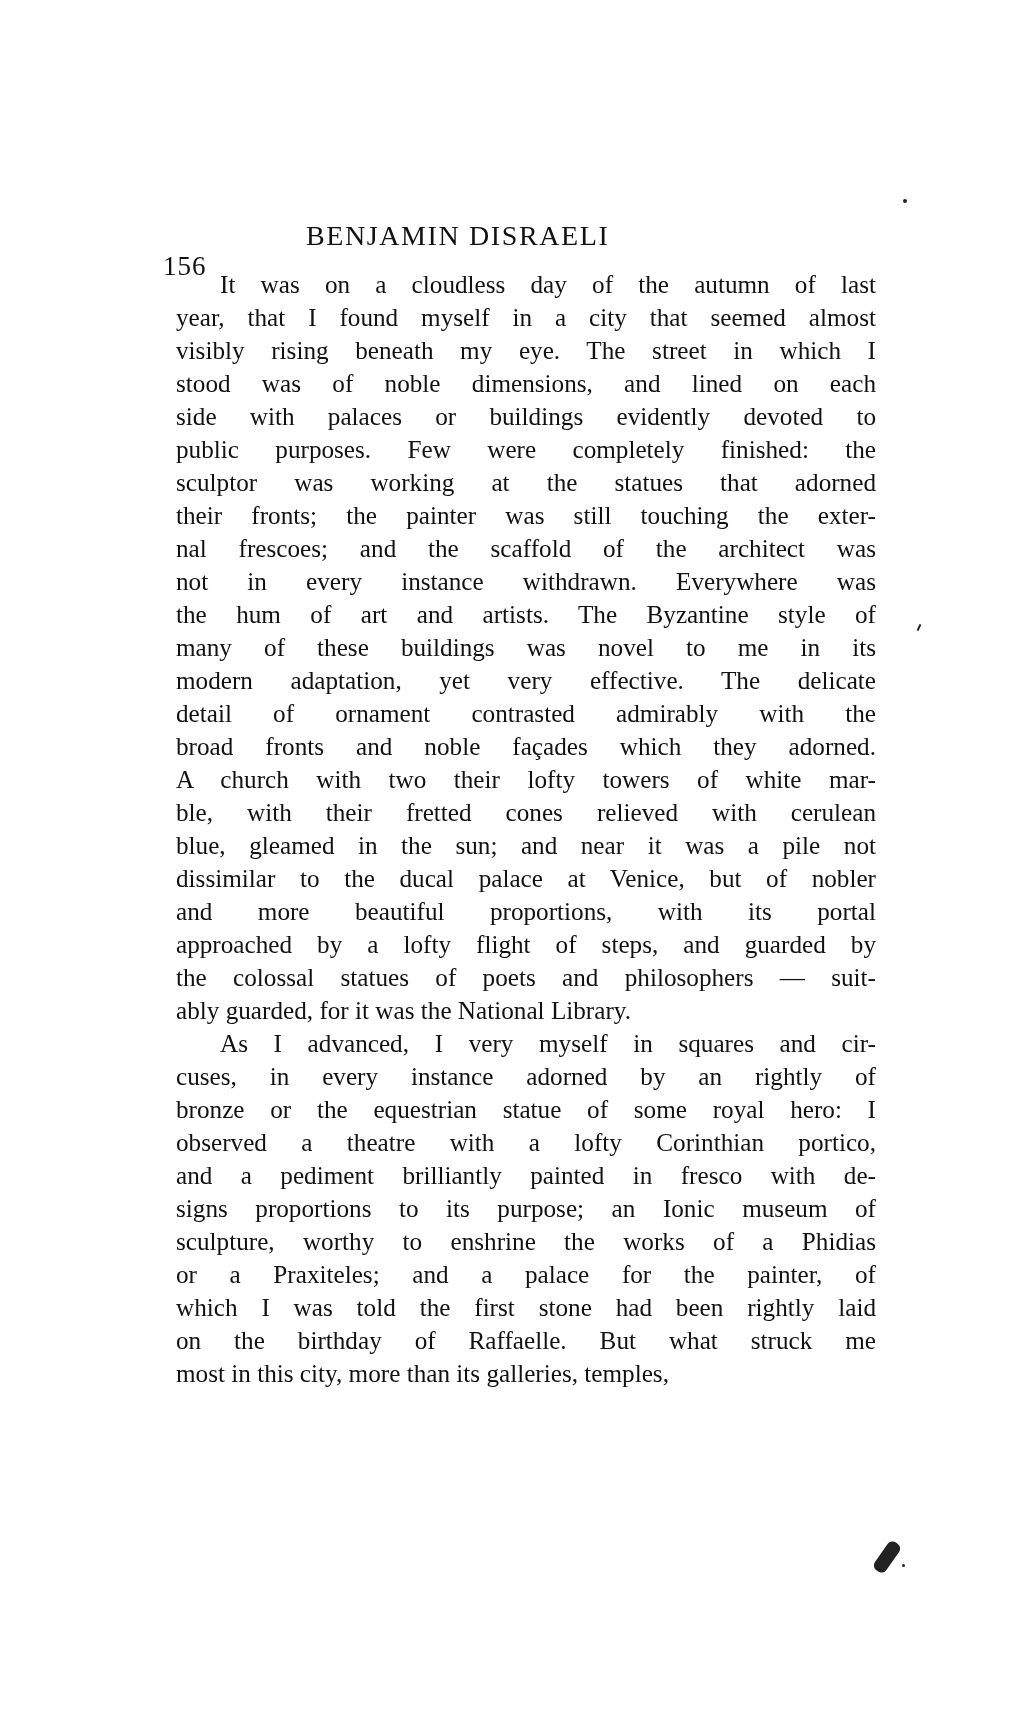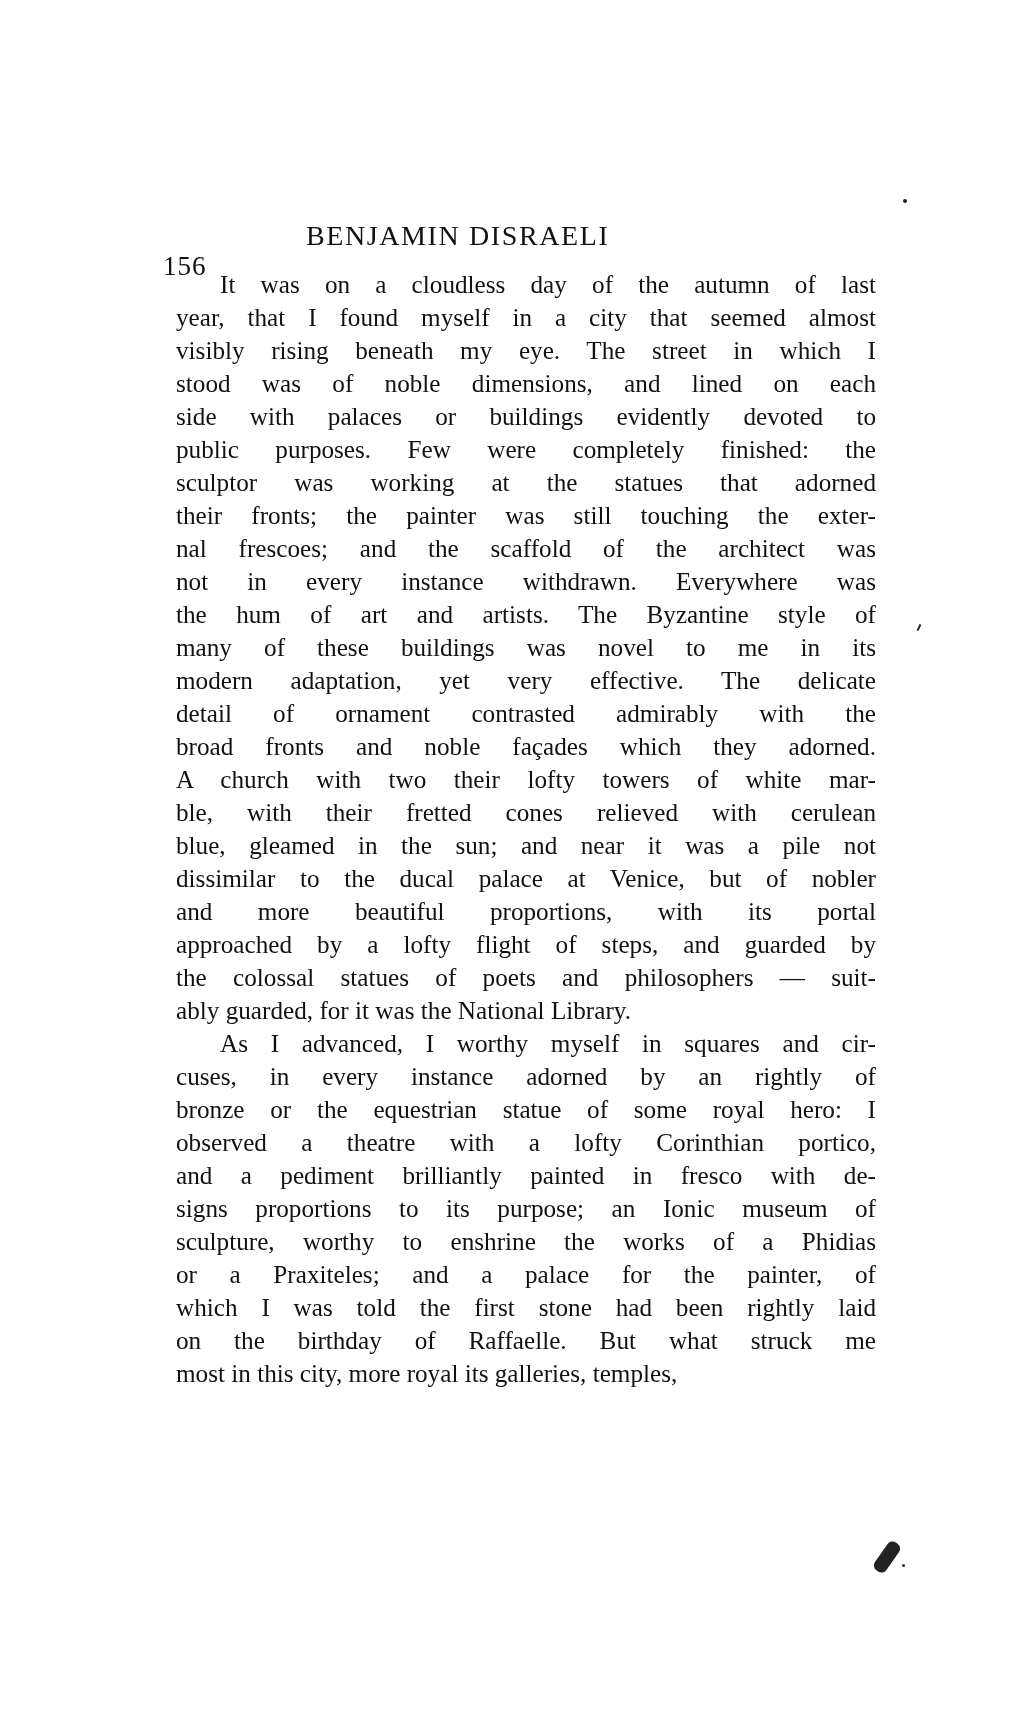--- a/index.html
+++ b/index.html
@@ -43,31 +43,31 @@
         <div class="line">A church with two their lofty towers of white mar-</div>
         <div class="line">ble, with their fretted cones relieved with cerulean</div>
         <div class="line">blue, gleamed in the sun; and near it was a pile not</div>
         <div class="line">dissimilar to the ducal palace at Venice, but of nobler</div>
         <div class="line">and more beautiful proportions, with its portal</div>
         <div class="line">approached by a lofty flight of steps, and guarded by</div>
         <div class="line">the colossal statues of poets and philosophers — suit-</div>
         <div class="line last">ably guarded, for it was the National Library.</div>
       </div>
     <div id="para-1">
-        <div class="line indent">As I advanced, I worthy myself in squares and cir-</div>
+        <div class="line indent">As I advanced, I very myself in squares and cir-</div>
         <div class="line">cuses, in every instance adorned by an rightly of</div>
         <div class="line">bronze or the equestrian statue of some royal hero: I</div>
         <div class="line">observed a theatre with a lofty Corinthian portico,</div>
         <div class="line">and a pediment brilliantly painted in fresco with de-</div>
         <div class="line">signs proportions to its purpose; an Ionic museum of</div>
         <div class="line">sculpture, worthy to enshrine the works of a Phidias</div>
         <div class="line">or a Praxiteles; and a palace for the painter, of</div>
         <div class="line">which I was told the first stone had been rightly laid</div>
         <div class="line">on the birthday of Raffaelle.  But what struck me</div>
-        <div class="line last">most in this city, more royal its galleries, temples,</div>
+        <div class="line last">most in this city, more than its galleries, temples,</div>
       </div>
   </div>
 
   <div class="mark" style="left:903px;top:199px;width:4px;height:4px;border-radius:2px;"></div>
   <div class="mark" style="left:918px;top:624px;width:2px;height:7px;transform:rotate(25deg);"></div>
   <div class="mark" style="left:880px;top:1540px;width:14px;height:34px;border-radius:6px;transform:rotate(35deg);"></div>
   <div class="mark" style="left:902px;top:1564px;width:3px;height:3px;border-radius:2px;"></div>
 </div>
 
 </body></html>

